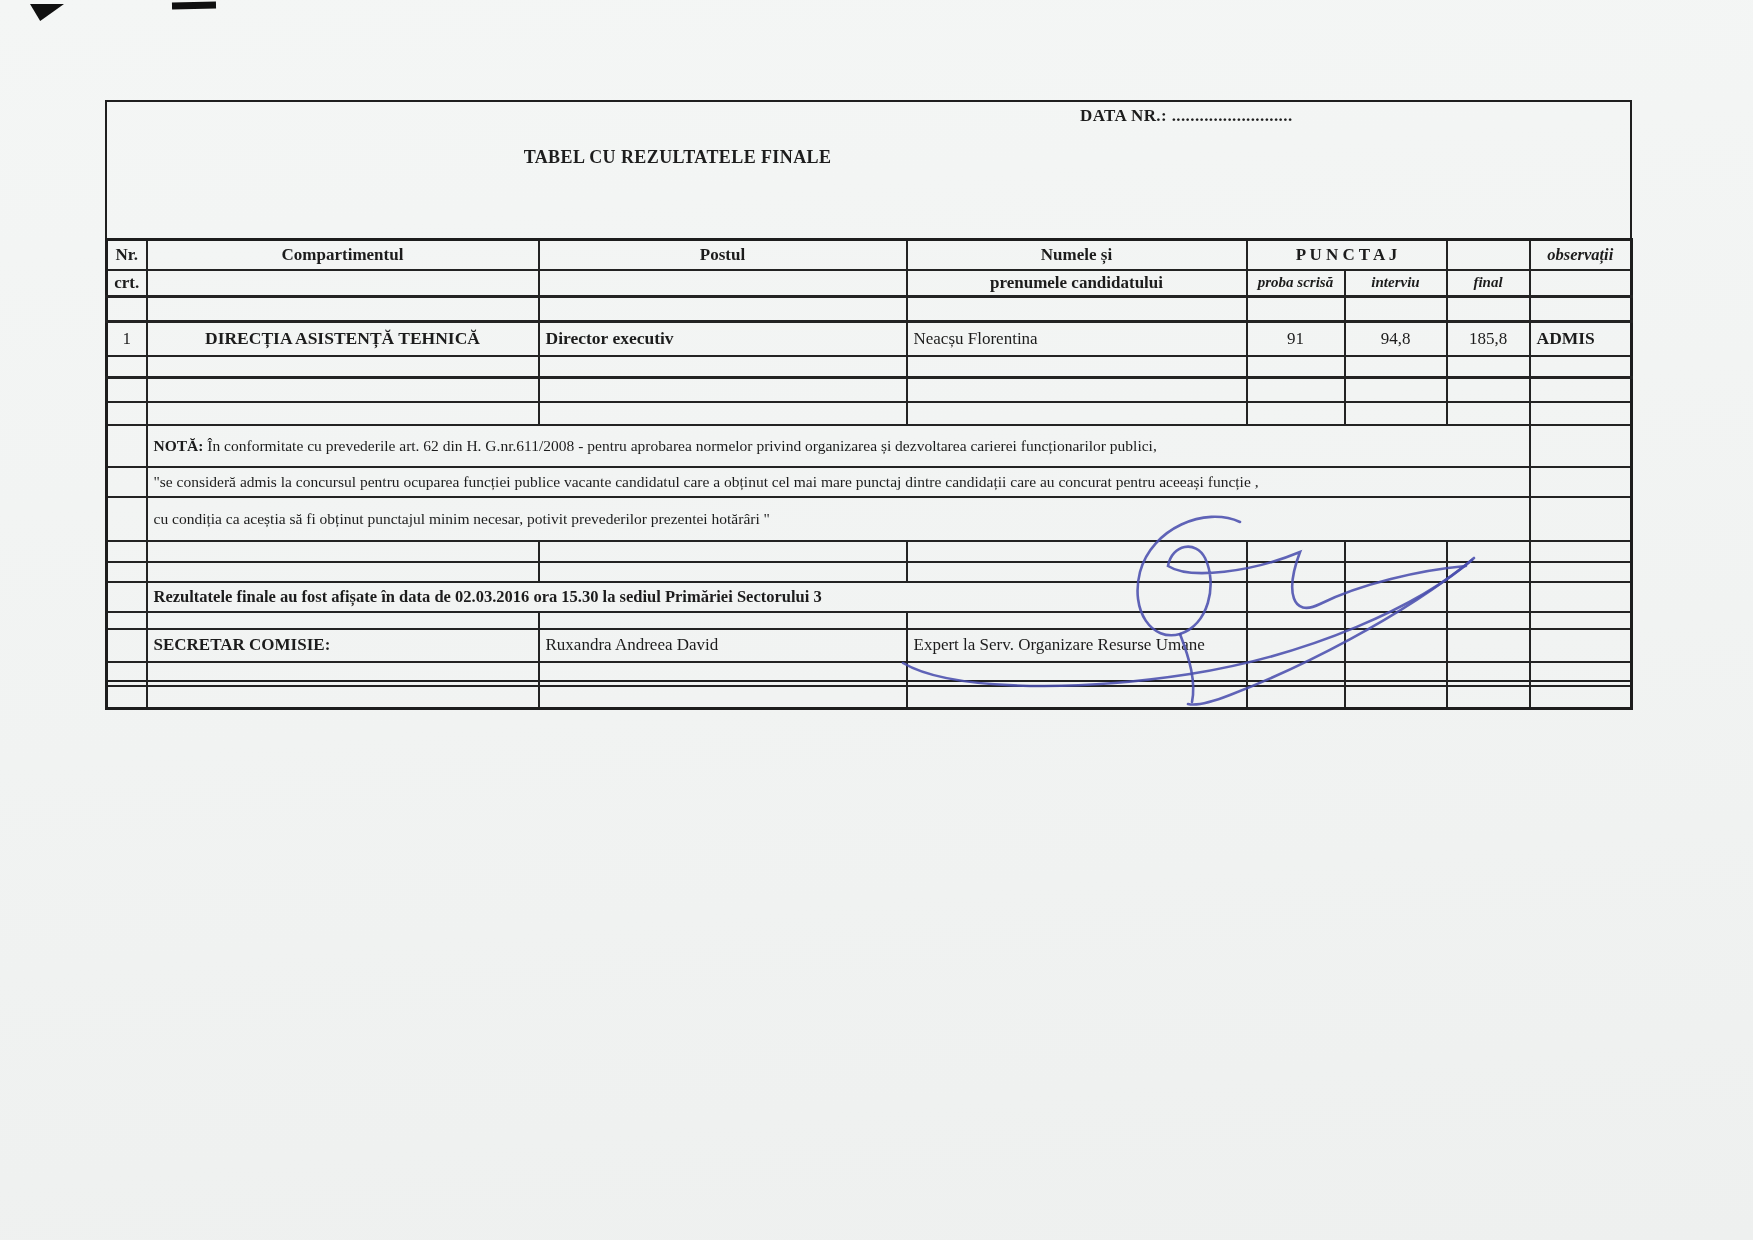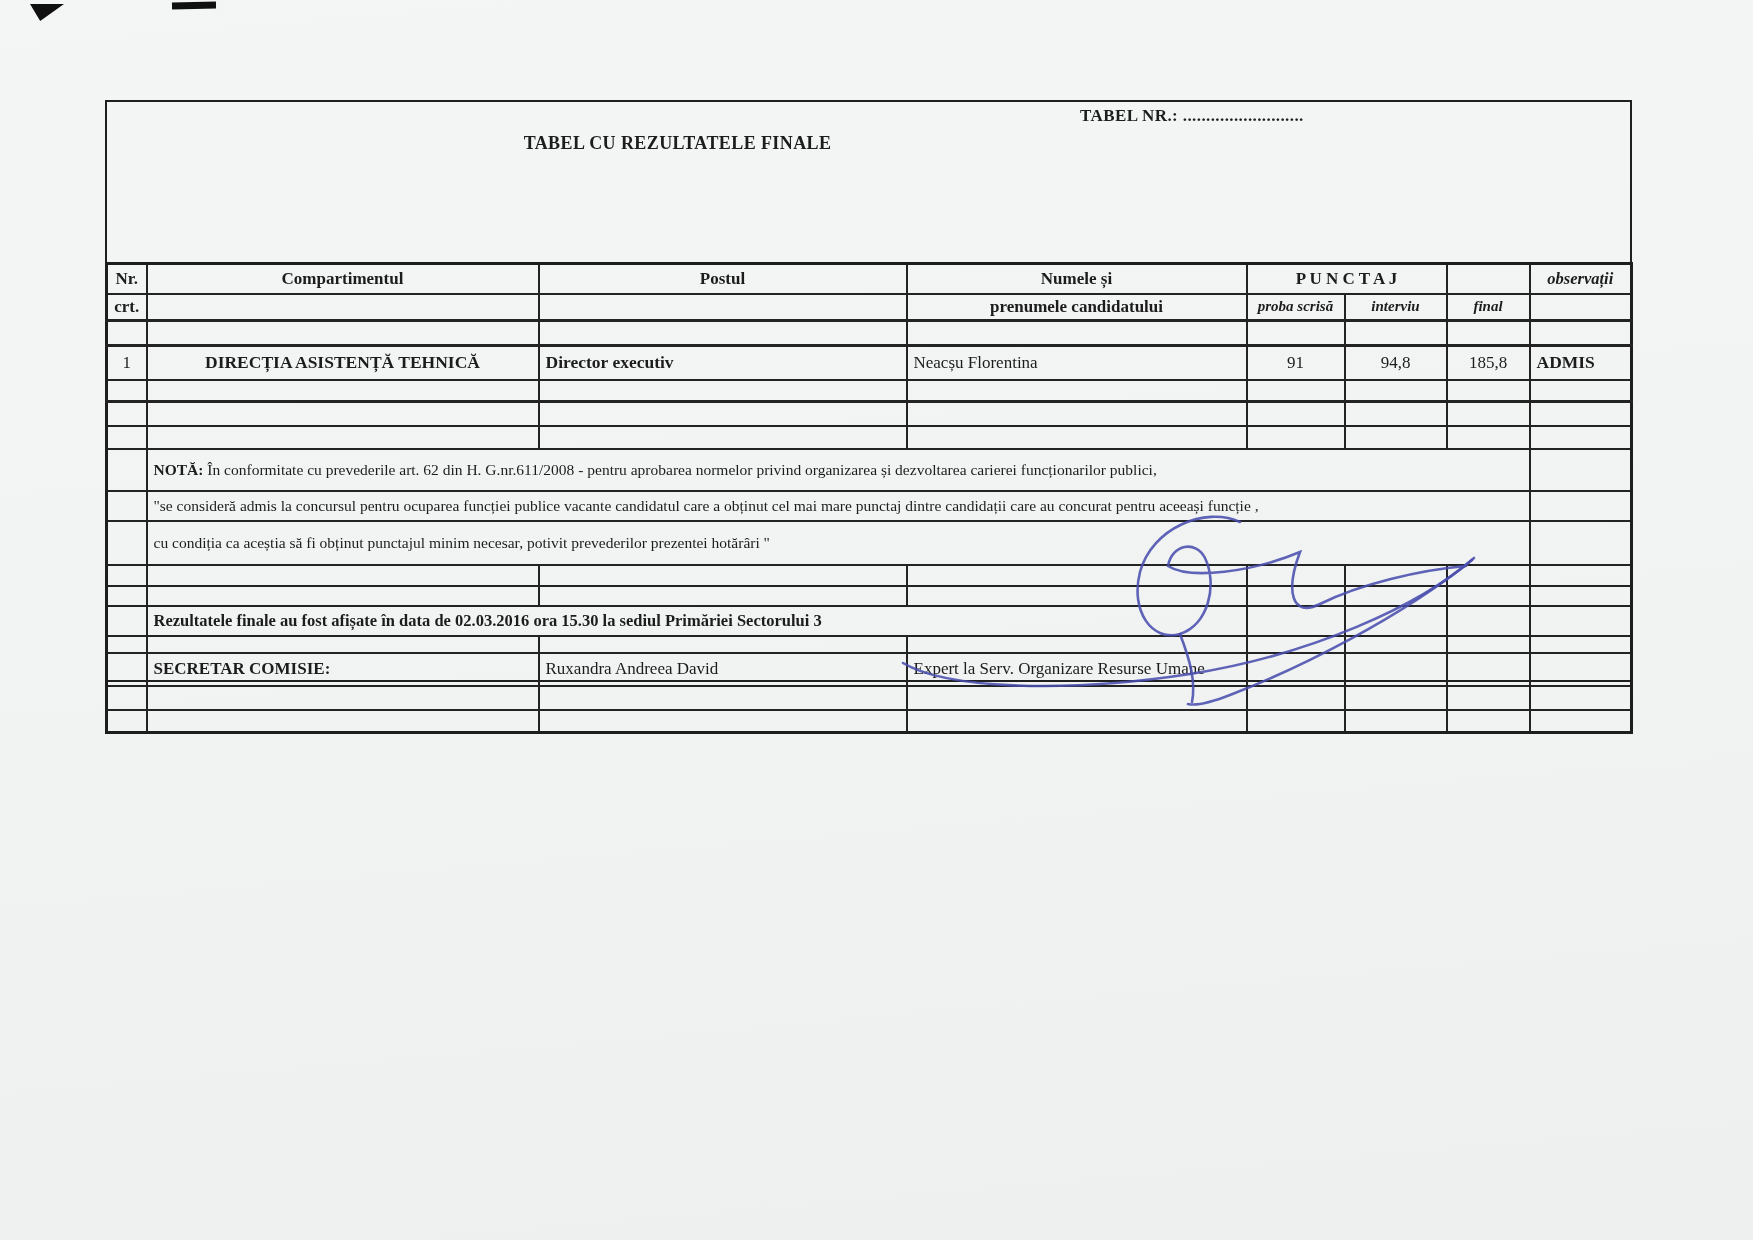--- a/index.html
+++ b/index.html
@@ -14,29 +14,29 @@
                 clip-path:polygon(0 0,100% 0,30% 100%); }
   #art-bar { left:172px; top:2px; width:44px; height:7px; transform:rotate(-1deg); }
 
   
   #frame { position:absolute; left:105px; top:100px; width:1527px; height:582px;
            border:2px solid #1f1f1f; }
 
   .hdr { position:absolute; font-weight:bold; font-size:17px; letter-spacing:.4px; }
   #org { left:127px; top:104px; line-height:22px; }
   #anexa { left:1080px; top:106px; }
-  #titles { position:absolute; left:105px; top:132px; width:1145px; text-align:center;
+  #titles { position:absolute; left:105px; top:146px; width:1145px; text-align:center;
             font-weight:bold; font-size:18px; line-height:23px; letter-spacing:.4px; }
 
   
   table.grid { position:absolute; left:105px; top:238px; border-collapse:collapse;
                table-layout:fixed; font-size:17px; color:#1c1c1c; }
   table.grid td { border:2px solid #232323; padding:0 6px; overflow:visible;
                   white-space:nowrap; vertical-align:middle; }
-  table.grid { border:3px solid #1d1d1d;margin-top:24px; }
+  table.grid { border:3px solid #1d1d1d; }
   tr.tt td { border-top-width:3px; }
   tr.hb td { border-bottom-width:3px; }
   td.c { text-align:center; }
   td.l { text-align:left; }
   .b { font-weight:bold; }
   .bi { font-weight:bold; font-style:italic; }
   td.sub { font-size:15px; }
   td.obs { font-size:16.5px; }
   td.big { font-size:17.5px; }
   td.nota { font-size:15.5px; }
@@ -51,21 +51,21 @@
 <body>
 
 <div id="page">
 
   <div id="art-corner" class="art"></div>
   <div id="art-bar" class="art"></div>
 
   <div id="frame"></div>
 
 
-  <div id="anexa" class="hdr">TABEL NR.: ..........................</div>
+  <div id="anexa" class="hdr">DATA NR.: ..........................</div>
 
   <div id="titles">
     <div>TABEL CU REZULTATELE FINALE</div>
   </div>
 
   <table class="grid">
     <colgroup>
       <col style="width:40px">
         <col style="width:392px">
         <col style="width:368px">

